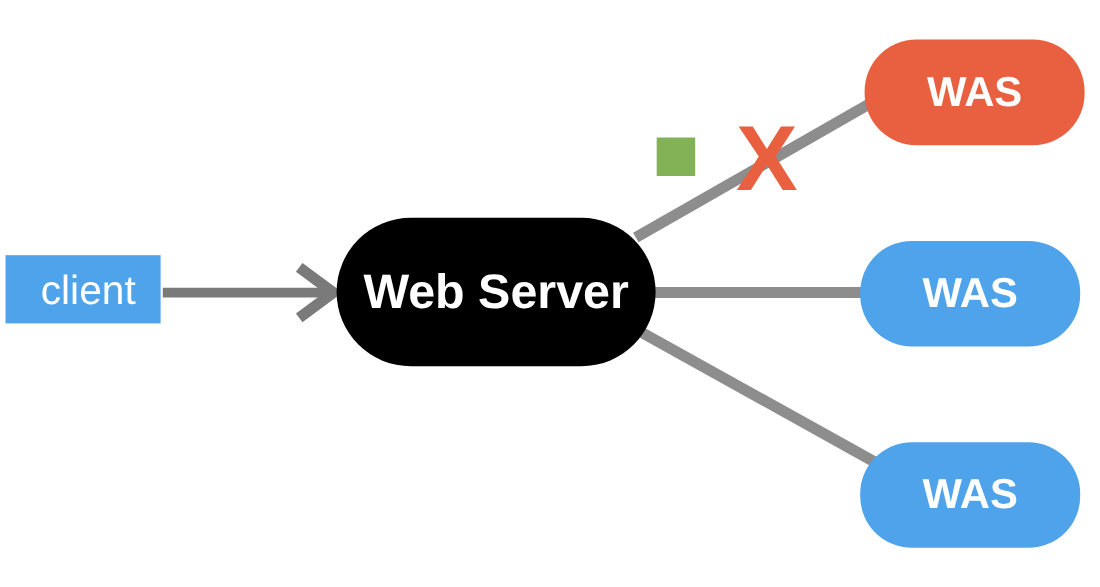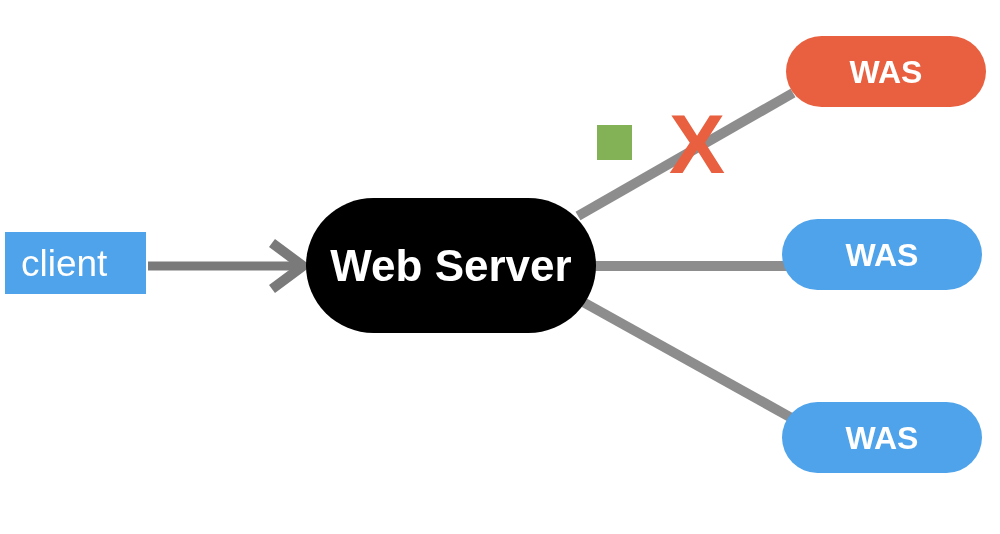--- a/index.html
+++ b/index.html
@@ -43,38 +43,38 @@
   #node-client {
     left: 5px;
     top: 232px;
     width: 141px;
     height: 62px;
     background: #4ea3ea;
     border-radius: 0px;
     font-size: 37px;
     font-weight: 400;
     justify-content: flex-start;
-    padding-left: 16px;
+    padding-left: 32px;
   }
 
   #node-webserver {
     left: 306px;
     top: 198px;
     width: 290px;
     height: 135px;
     background: #000000;
     border-radius: 68px;
     font-size: 44px;
   }
 
   .node-was {
     width: 200px;
-    height: 71px;
+    height: 96px;
     border-radius: 47px;
-    font-size: 32px;
+    font-size: 38px;
     background: #4ea3ea;
   }
   #node-was-1 {
     left: 786px;
     top: 36px;
     background: #e8603f;
   }
   #node-was-2 {
     left: 782px;
     top: 219px;

